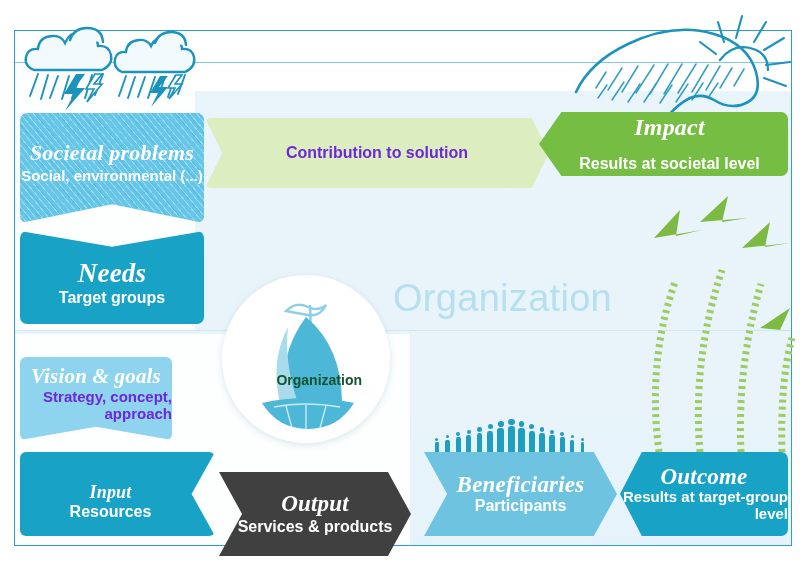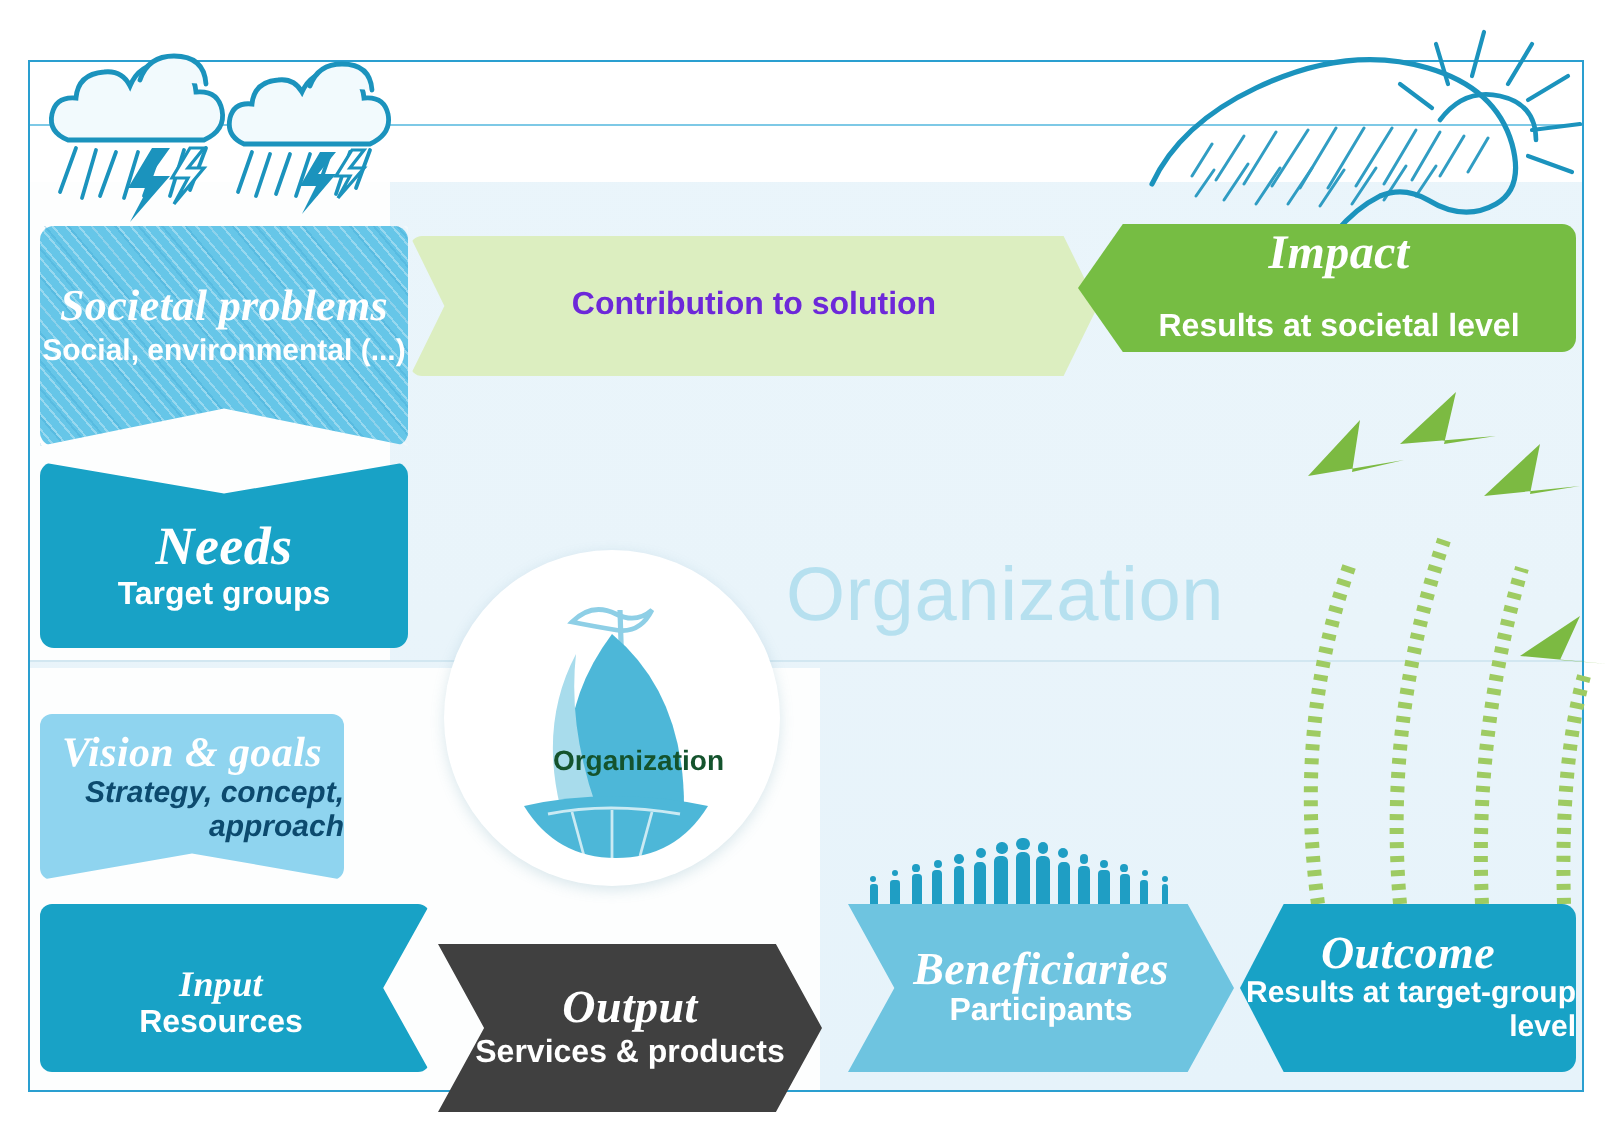--- a/index.html
+++ b/index.html
@@ -45,21 +45,21 @@
     -webkit-clip-path:polygon(0 0,50% 17%,100% 0,100% 100%,0 100%);
     clip-path:polygon(0 0,50% 17%,100% 0,100% 100%,0 100%);padding-top:12px;}
   #needs .ttl{font-size:27px;}
   #needs .sub{font-size:16px;margin-top:2px;}
 
   
   #vision{left:20px;top:357px;width:152px;height:83px;background:#8fd4ef;border-radius:6px;
     -webkit-clip-path:polygon(0 0,100% 0,100% 100%,50% 84%,0 100%);
     clip-path:polygon(0 0,100% 0,100% 100%,50% 84%,0 100%);padding-bottom:9px;}
   #vision .ttl{font-size:21px;}
-  #vision .sub{font-size:15px;color:#0c4a6e;margin-top:1px;font-style:italic;}
+  #vision .sub{font-size:15px;color:#6d28d9;margin-top:1px;}
 
   
   #input{left:20px;top:452px;width:195px;height:84px;background:#18a2c6;
     -webkit-clip-path:polygon(0 0,100% 0,88% 50%,100% 100%,0 100%,0 0);
     clip-path:polygon(0 0,100% 0,88% 50%,100% 100%,0 100%,0 0);
     border-radius:6px;padding-top:16px;padding-right:14px;}
   #input .ttl{font-size:18px;}
   #input .sub{font-size:16px;margin-top:2px;}
 
   

